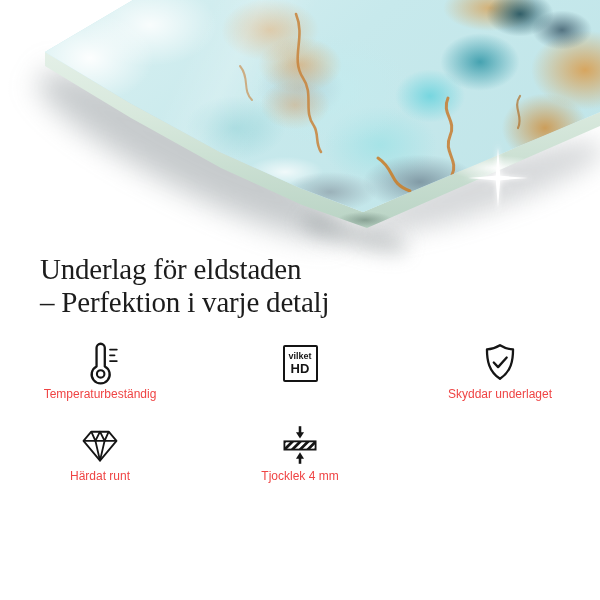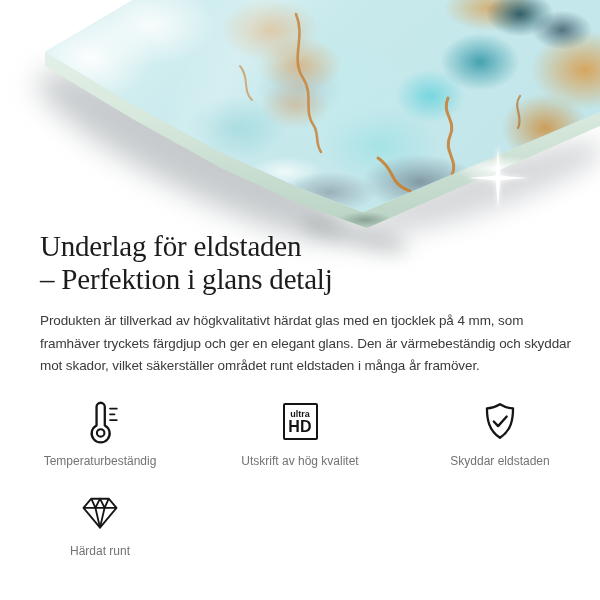--- a/index.html
+++ b/index.html
@@ -43,33 +43,33 @@
       radial-gradient(70px 45px at 235px 128px, rgba(130,203,209,.50) 0%, rgba(130,203,209,0) 72%),
       radial-gradient(60px 45px at 300px 88px, rgba(152,168,180,.35) 0%, rgba(152,168,180,0) 72%),
       radial-gradient(85px 60px at 90px 58px, rgba(255,255,255,.95) 0%, rgba(255,255,255,0) 75%),
       radial-gradient(90px 55px at 150px 25px, rgba(255,255,255,.85) 0%, rgba(255,255,255,0) 75%),
       radial-gradient(110px 75px at 330px 90px, rgba(195,235,238,.90) 0%, rgba(195,235,238,0) 75%),
       radial-gradient(80px 55px at 380px 145px, rgba(159,226,230,.80) 0%, rgba(159,226,230,0) 72%),
       linear-gradient(140deg,#ddf2f3 0%, #c7e9ec 45%, #bfe4e8 100%);}
   .veins{position:absolute;left:0;top:0;}
   .sparkle{position:absolute;left:453px;top:141px;}
   
-  .content{position:absolute;left:0;top:224px;width:600px;box-sizing:border-box;padding:6px 40px 0;}
+  .content{position:absolute;left:0;top:247px;width:600px;box-sizing:border-box;padding:6px 40px 0;}
   h1{margin:0;font-family:"Liberation Serif","DejaVu Serif",serif;font-weight:400;
      font-size:29px;line-height:33px;color:#1c1c1c;letter-spacing:-.2px;}
   .hl{display:block;}
   .body{margin:14px 0 0;width:535px;font-size:13.5px;line-height:22.5px;color:#3b3b3b;letter-spacing:-.1px;}
   .features{margin:20px -40px 0;width:600px;display:grid;grid-template-columns:repeat(3,1fr);row-gap:20px;}
   .feature{display:flex;flex-direction:column;align-items:center;}
   .ficon{height:48px;display:flex;align-items:center;justify-content:center;}
-  .flabel{margin-top:8px;font-size:12px;color:#737373;}
+  .flabel{font-size:12px;color:#ef4444;}
   .uhd-box{width:35px;height:37px;border:2.6px solid #141414;border-radius:2px;box-sizing:border-box;
     display:flex;flex-direction:column;align-items:center;justify-content:center;color:#141414;}
   .uhd-top{font-size:9px;font-weight:700;line-height:10px;}
-  .uhd-bottom{font-size:16px;font-weight:800;line-height:15px;letter-spacing:.2px;}
+  .uhd-bottom{font-size:13px;font-weight:800;line-height:15px;letter-spacing:.2px;}
 </style>
 </head>
 <body>
 
 <div>
 
   <div class="hero">
     <div class="shadow-left"></div>
     <div class="shadow-right"></div>
     <div class="shadow-corner"></div>
@@ -99,66 +99,82 @@
         <path d="M45 7 L47.4 37 L45 67 L42.6 37 Z"></path>
         <path d="M15 37 L45 34.6 L75 37 L45 39.4 Z"></path>
         <circle cx="45" cy="37" r="3"></circle>
       </g>
     </svg>
   </div>
 
   <div class="content">
     <h1>
       <span class="hl">Underlag för eldstaden</span>
-      <span class="hl">– Perfektion i glans detalj</span>
+      <span class="hl">– Perfektion i varje detalj</span>
     </h1>
-    <p class="body">Produkten är tillverkad av högkvalitativt härdat glas med en tjocklek på 4 mm, som framhäver tryckets färgdjup och ger en elegant glans. Den är värmebeständig och skyddar mot skador, vilket säkerställer området runt eldstaden i många år framöver.</p>
 
     <div class="features">
 
       <div class="feature">
         <div class="ficon">
           <svg width="46" height="46" viewBox="0 0 48 48" fill="none" stroke="#151515" stroke-linecap="round">
             <path d="M20.4 27.6 V8.2 a4.3 4.3 0 0 1 8.6 0 V27.6 a9.4 9.4 0 1 1 -8.6 0 Z" stroke-width="2.4" stroke-linejoin="round"></path>
             <circle cx="24.7" cy="35.4" r="3.9" stroke-width="2.2"></circle>
             <path d="M34.5 10 h7 M34.5 16 h4.6 M34.5 22 h7" stroke-width="2"></path>
           </svg>
         </div>
         <div class="flabel">Temperaturbeständig</div>
       </div>
 
       <div class="feature">
         <div class="ficon">
           <div class="uhd-box">
-            <span class="uhd-top">ultra</span>
+            <span class="uhd-top">vilket</span>
             <span class="uhd-bottom">HD</span>
           </div>
         </div>
-        <div class="flabel">Utskrift av hög kvalitet</div>
       </div>
 
       <div class="feature">
         <div class="ficon">
           <svg width="46" height="46" viewBox="0 0 48 48" fill="none" stroke="#151515">
             <path d="M24 5.5 C28 8 33 9.6 37.6 9.8 C37.6 21 35.8 32.6 24 40.5 C12.2 32.6 10.4 21 10.4 9.8 C15 9.6 20 8 24 5.5 Z" stroke-width="2.4" stroke-linejoin="round"></path>
             <path d="M17.5 23.5 l4.5 4.8 l9 -10" stroke-width="2.4" stroke-linecap="round" stroke-linejoin="round"></path>
           </svg>
         </div>
-        <div class="flabel">Skyddar eldstaden</div>
+        <div class="flabel">Skyddar underlaget</div>
       </div>
 
       <div class="feature">
         <div class="ficon">
           <svg width="44" height="44" viewBox="0 0 48 48" fill="none" stroke="#151515" stroke-width="2" stroke-linejoin="round">
             <path d="M14.5 9.5 H33.5 L42 19.5 L24 41 L6 19.5 Z"></path>
             <path d="M6 19.5 H42"></path>
             <path d="M14.5 9.5 L19 19.5 L24 9.5 L29 19.5 L33.5 9.5"></path>
             <path d="M19 19.5 L24 41 L29 19.5"></path>
           </svg>
         </div>
         <div class="flabel">Härdat runt</div>
       </div>
 
 
+      <div class="feature">
+        <div class="ficon">
+          <svg width="44" height="44" viewBox="0 0 48 48">
+            <defs>
+              <pattern id="hatch" width="6" height="6" patternUnits="userSpaceOnUse" patternTransform="rotate(45)">
+                <rect width="6" height="6" fill="#ffffff"></rect>
+                <rect width="3" height="6" fill="#151515"></rect>
+              </pattern>
+            </defs>
+            <rect x="7" y="20" width="34" height="9" fill="url(#hatch)" stroke="#151515" stroke-width="2"></rect>
+            <path d="M24 3.5 V11" stroke="#151515" stroke-width="2.8"></path>
+            <path d="M19.6 10 L28.4 10 L24 17 Z" fill="#151515"></path>
+            <path d="M24 44.5 V38" stroke="#151515" stroke-width="2.8"></path>
+            <path d="M19.6 39 L28.4 39 L24 32 Z" fill="#151515"></path>
+          </svg>
+        </div>
+        <div class="flabel">Tjocklek 4 mm</div>
+      </div>
 
     </div>
   </div>
 </div>
 
 </body></html>

